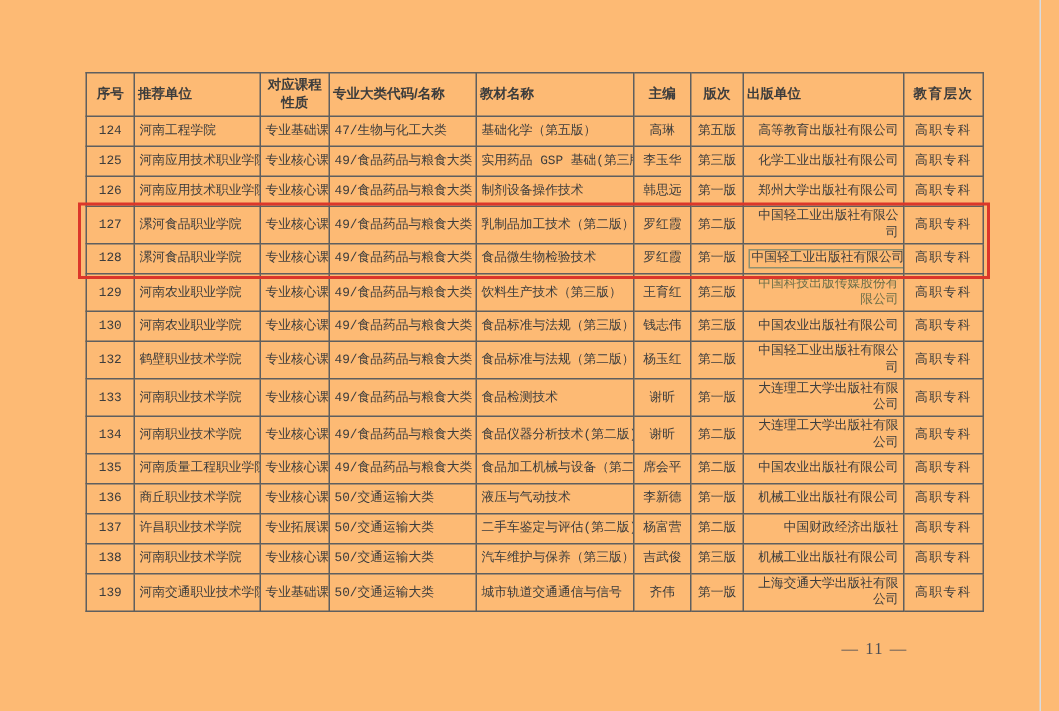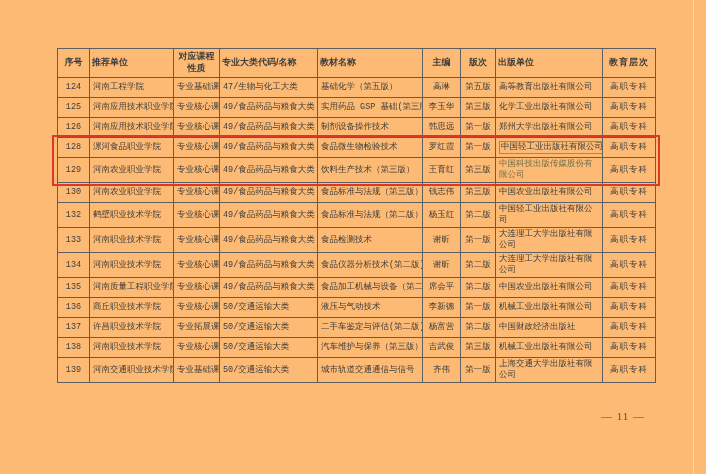--- a/index.html
+++ b/index.html
@@ -38,42 +38,41 @@
     white-space:normal;
     line-height:1.3;
     height:26px;
     padding:1px 2px;
   }
   thead tr{height:28px;}
   tbody tr{height:20px;font-family:Liberation Mono, monospace;}
   .col-index,.col-editor,.col-edition,.col-level,.col-course{text-align:center;}
   .col-level{letter-spacing:1px;border-radius:14px;}
   .col-unit,.col-major,.col-book,.col-publisher{text-align:left;}
-  td.col-publisher{white-space:normal;line-height:11px;}
+  td.col-publisher{white-space:normal;line-height:11px;text-align:right;}
   .link-box{
     display:inline-block;
     border:1px solid #8f9070;
     padding:0 1px;
     white-space:nowrap;
   }
   .highlight-box{
     position:absolute;
     left:-5px;right:-5px;
     border:2px solid #dc372a;
     pointer-events:none;
     display:none;
   }
   .page-footer{
     position:absolute;
-    left:561px;top:410px;
+    left:561px;top:427px;
     font-size:11px;
     letter-spacing:1px;
     color:#4b4e55;
     font-family:"Liberation Serif","DejaVu Serif",serif;
-    margin-left:40px;
   }
   .page-edge{
     position:absolute;
     left:693px;top:0;
     width:1px;height:474px;
     background:#d8dbe0;
   }
 </style>
 </head>
 <body>
@@ -133,20 +132,31 @@
             <td class="col-unit">河南应用技术职业学院</td>
             <td class="col-course">专业核心课</td>
             <td class="col-major">49/食品药品与粮食大类</td>
             <td class="col-book">制剂设备操作技术</td>
             <td class="col-editor">韩思远</td>
             <td class="col-edition">第一版</td>
             <td class="col-publisher">郑州大学出版社有限公司</td>
             <td class="col-level">高职专科</td>
           </tr>
           <tr class="hl">
+            <td class="col-index">127</td>
+            <td class="col-unit">漯河食品职业学院</td>
+            <td class="col-course">专业核心课</td>
+            <td class="col-major">49/食品药品与粮食大类</td>
+            <td class="col-book">乳制品加工技术（第二版）</td>
+            <td class="col-editor">罗红霞</td>
+            <td class="col-edition">第二版</td>
+            <td class="col-publisher">中国轻工业出版社有限公司</td>
+            <td class="col-level">高职专科</td>
+          </tr>
+          <tr class="hl">
             <td class="col-index">128</td>
             <td class="col-unit">漯河食品职业学院</td>
             <td class="col-course">专业核心课</td>
             <td class="col-major">49/食品药品与粮食大类</td>
             <td class="col-book">食品微生物检验技术</td>
             <td class="col-editor">罗红霞</td>
             <td class="col-edition">第一版</td>
             <td class="col-publisher"><span class="link-box" style="border-color: rgb(143, 144, 112);">中国轻工业出版社有限公司</span></td>
             <td class="col-level">高职专科</td>
           </tr>

